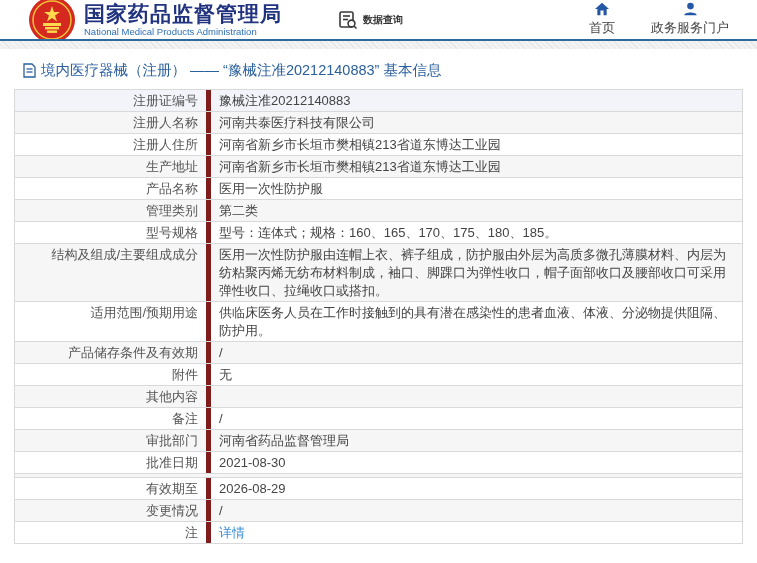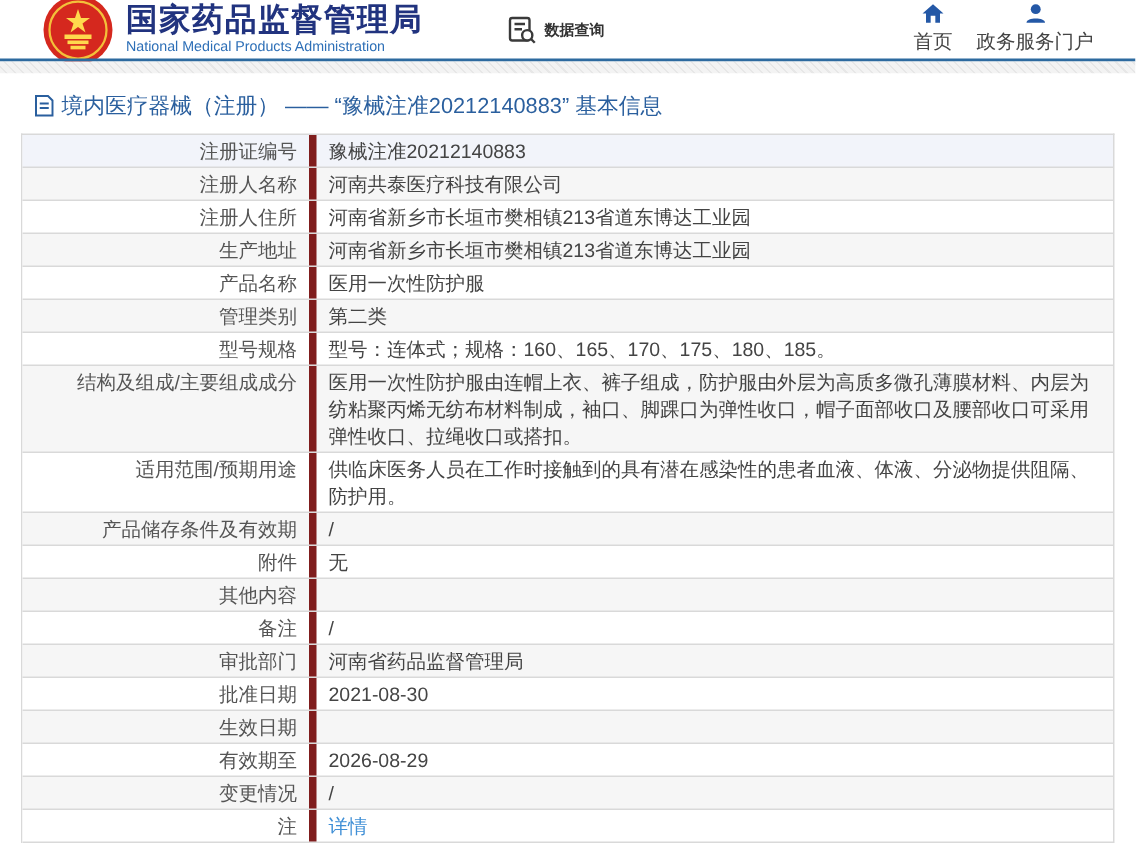--- a/index.html
+++ b/index.html
@@ -16,21 +16,21 @@
   }
   .brand { display:flex; align-items:center; gap:8px; }
   .emblem { width:48px; height:48px; flex:0 0 auto; }
   .brand-text { display:flex; flex-direction:column; line-height:1.1; }
   .brand-title { font-size:21px; font-weight:bold; color:#21337f; letter-spacing:1px; }
   .brand-sub { font-size:9.5px; color:#2d6fb7; margin-top:2px; }
   .nav-query {
     display:flex; align-items:center; gap:4px; margin-left:55px;
     font-size:10px; color:#333; font-weight:bold; cursor:pointer;
   }
-  .header-right { margin-left:auto; display:flex; gap:16px; padding-right:18px; }
+  .header-right { margin-left:auto; display:flex; gap:36px; padding-right:18px; }
   .hr-item { display:flex; flex-direction:column; align-items:center; gap:3px; cursor:pointer; }
   .hr-item .lbl { font-size:13px; color:#444; }
   
   .blue-line { height:2px; background:#2d6a9f; flex:0 0 auto; }
   .hatch-band {
     height:8px; flex:0 0 auto;
     background:repeating-linear-gradient(45deg,#f3f3f3 0 3px,#e7e7e7 3px 4px);
   }
   
   .content { background:#fff; flex:0 0 auto; }
@@ -216,23 +216,20 @@
         </div>
         <div class="cell-value">河南省药品监督管理局</div>
       </div>
     <div class="row">
         <div class="cell-label">
           <span class="lab-txt">批准日期</span>
         </div>
         <div class="cell-value">2021-08-30</div>
       </div>
     <div class="row alt">
-        <div class="cell-label">
-          <span class="lab-txt">生效日期</span>
-        </div>
         <div class="cell-value"></div>
       </div>
     <div class="row">
         <div class="cell-label">
           <span class="lab-txt">有效期至</span>
         </div>
         <div class="cell-value">2026-08-29</div>
       </div>
     <div class="row alt">
         <div class="cell-label">

